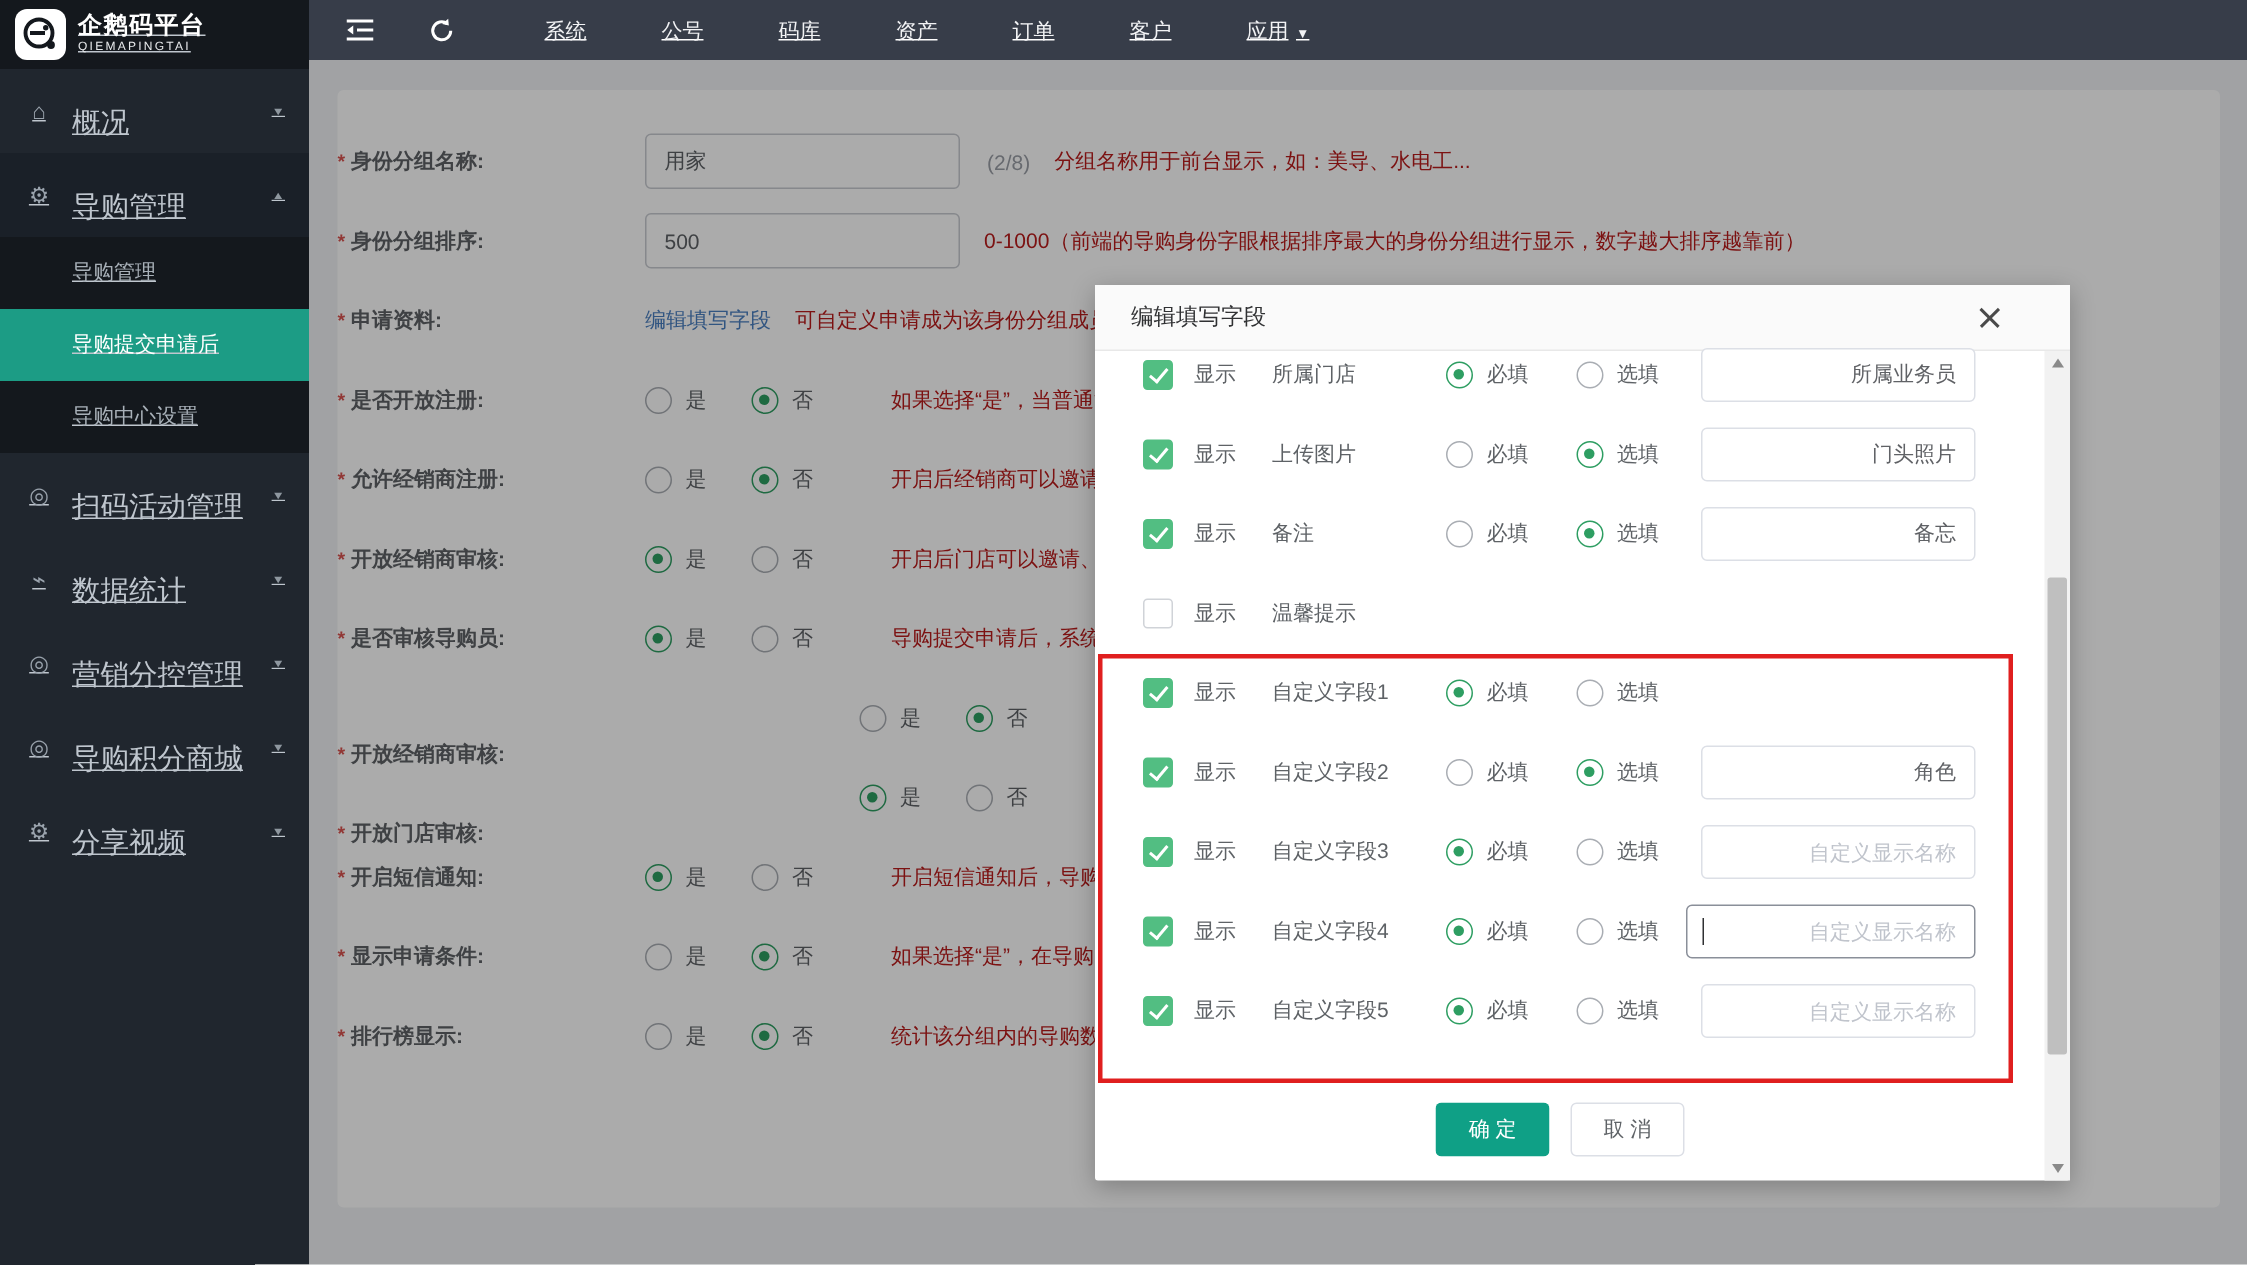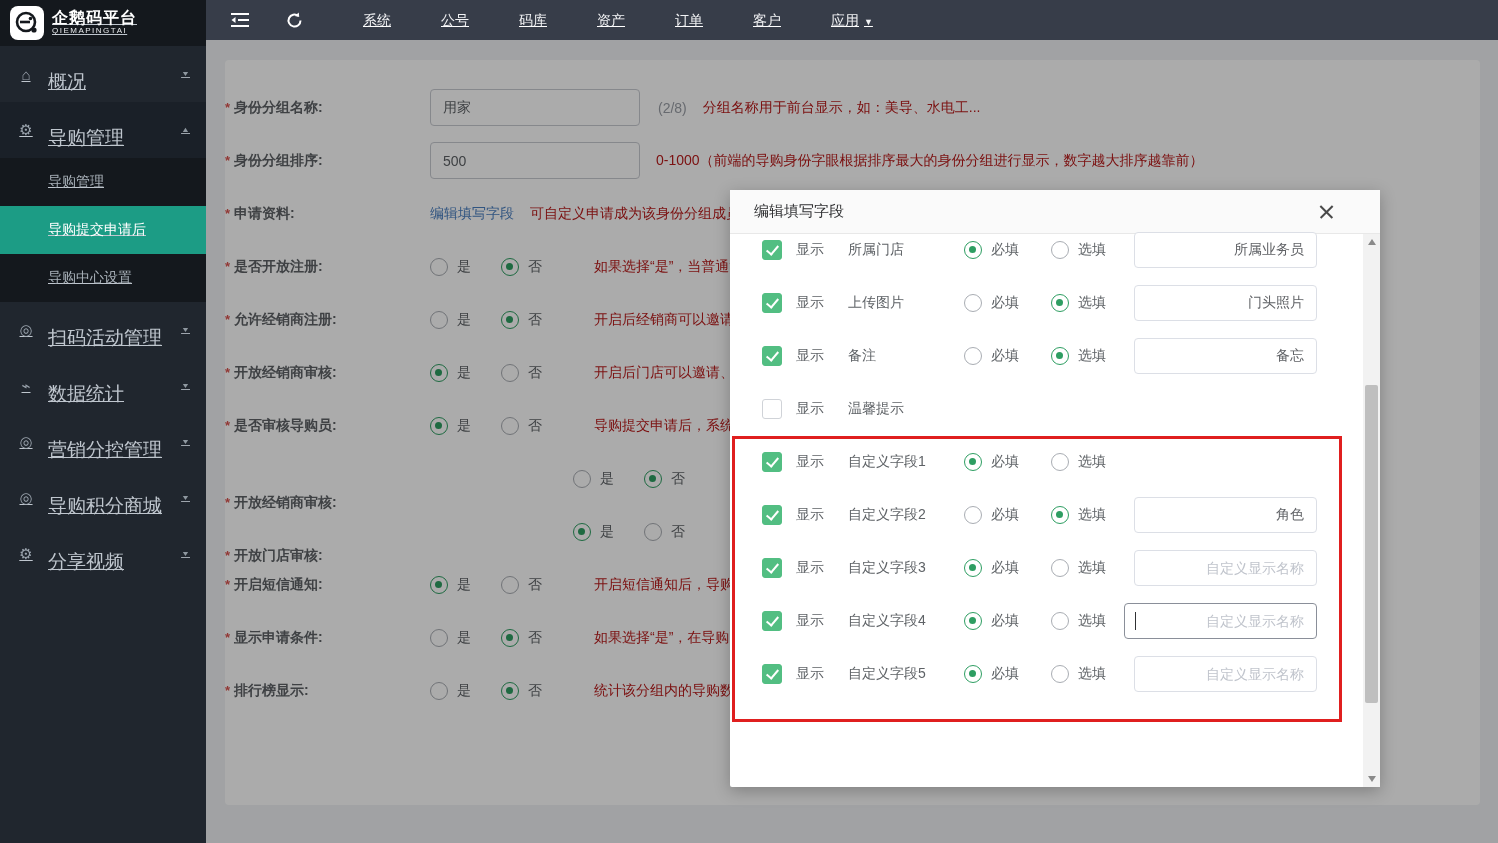--- a/index.html
+++ b/index.html
@@ -422,20 +422,24 @@
         <span class="m-gap"></span>
         <span class="radio"></span>
           <span class="m-rlabel">选填</span>
         <input class="m-input" placeholder="自定义显示名称" style="">
       </div>
 
     </div>
 
     <div class="red-box"></div>
 
+    <div class="m-footer">
+      <button class="btn btn-confirm">确 定</button>
+      <button class="btn btn-cancel">取 消</button>
+    </div>
 
     <div class="m-scroll">
       <span class="sb-btn sb-up">
           <span class="tri-up"></span>
         </span>
       <span class="sb-thumb"></span>
       <span class="sb-btn sb-down">
           <span class="tri-down"></span>
         </span>
     </div>

